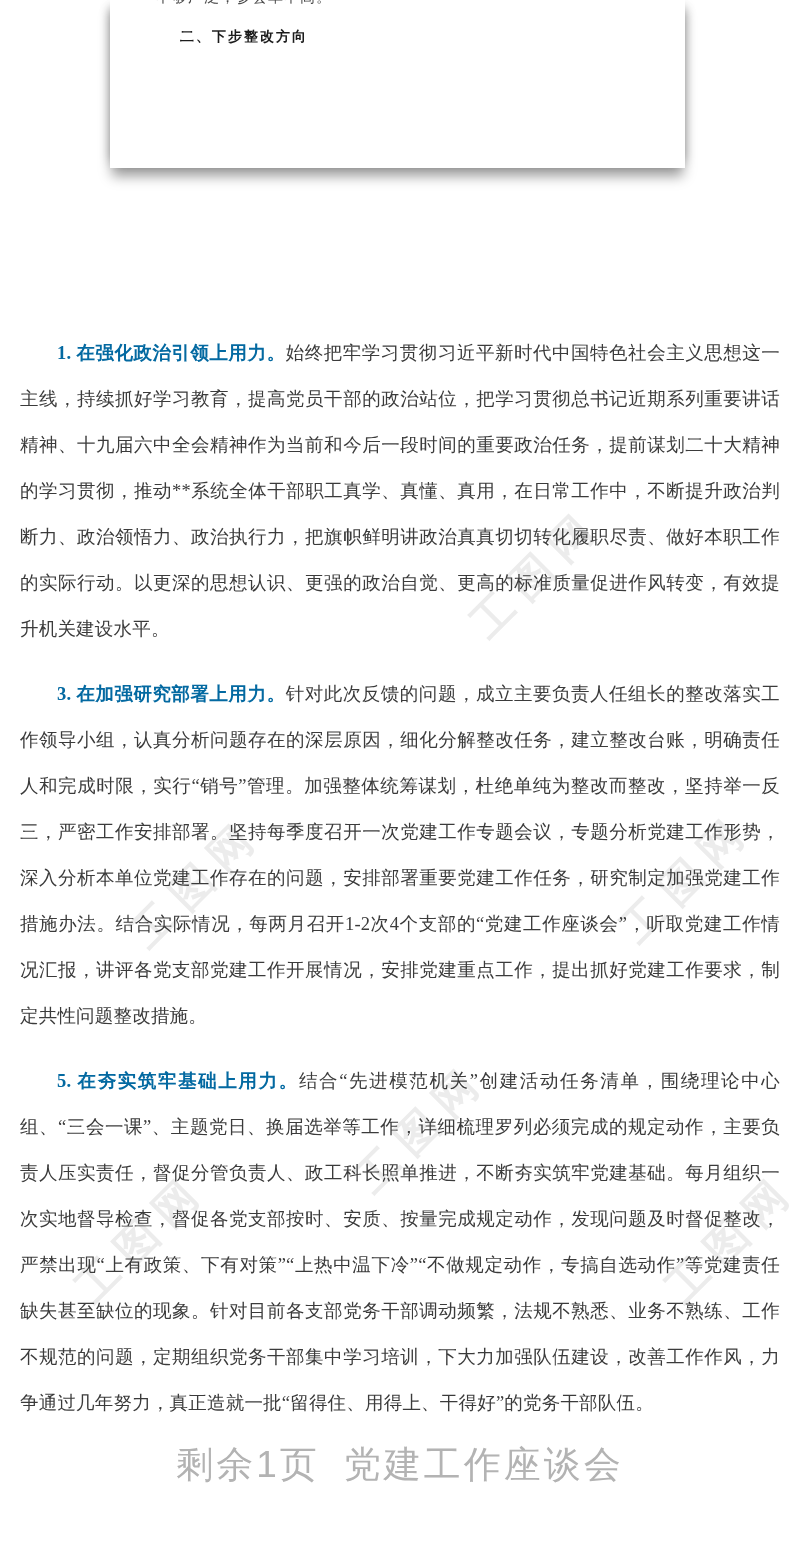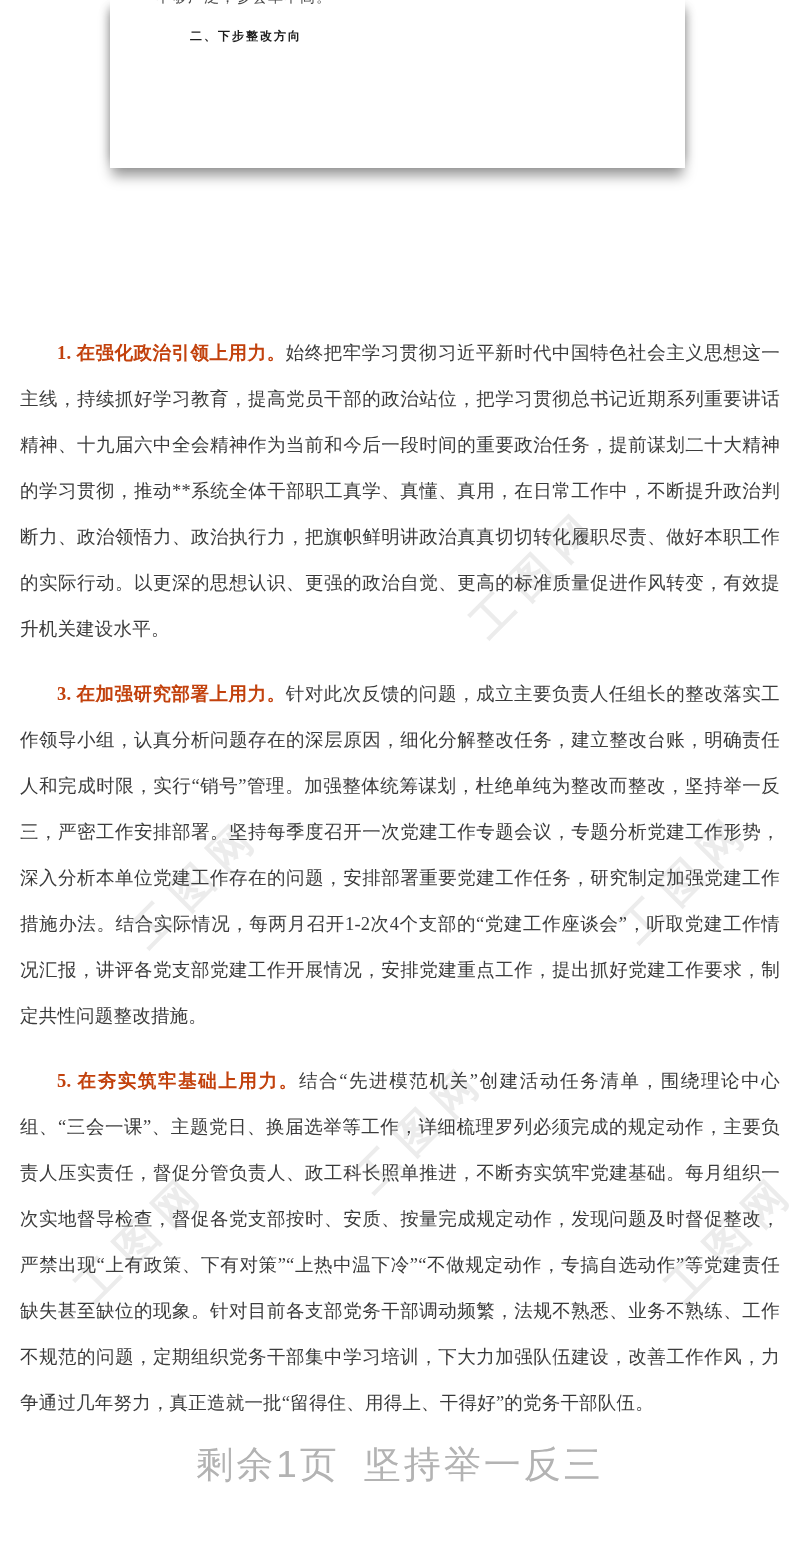--- a/index.html
+++ b/index.html
@@ -32,23 +32,23 @@
     position: absolute;
     left: 46px;
     top: -12px;
     font-size: 15px;
     color: #4a4a4a;
     letter-spacing: 1px;
     white-space: nowrap;
   }
   .fragment-heading {
     position: absolute;
-    left: 80px;
+    left: 70px;
     top: 28px;
-    font-size: 12px;
+    font-size: 14px;
     font-weight: bold;
     color: #1c1c1c;
     letter-spacing: 2px;
     font-family: Liberation Mono, monospace;
   }
 
   
   .watermark-layer {
     position: absolute;
     inset: 0;
@@ -78,21 +78,21 @@
     font-size: 18.5px;
     line-height: 46px;
     color: #3b3b3b;
     text-align: justify;
     text-indent: 2em;
     margin-bottom: 19px;
     letter-spacing: 0.2px;
   }
   .doc-body .lead {
     font-weight: bold;
-    color: #c2410c;
+    color: #0369a1;
     margin-top: 32px;
   }
 
   
   .footer-notice {
     position: absolute;
     left: 0;
     top: 1440px;
     width: 800px;
     text-align: center;
@@ -123,16 +123,16 @@
     <div class="fragment-heading">二、下步整改方向</div>
   </div>
 
   <div class="doc-body">
     <p><span class="lead">1. 在强化政治引领上用力。</span><span>始终把牢学习贯彻习近平新时代中国特色社会主义思想这一主线，持续抓好学习教育，提高党员干部的政治站位，把学习贯彻总书记近期系列重要讲话精神、十九届六中全会精神作为当前和今后一段时间的重要政治任务，提前谋划二十大精神的学习贯彻，推动**系统全体干部职工真学、真懂、真用，在日常工作中，不断提升政治判断力、政治领悟力、政治执行力，把旗帜鲜明讲政治真真切切转化履职尽责、做好本职工作的实际行动。以更深的思想认识、更强的政治自觉、更高的标准质量促进作风转变，有效提升机关建设水平。</span></p>
     <p><span class="lead">3. 在加强研究部署上用力。</span><span>针对此次反馈的问题，成立主要负责人任组长的整改落实工作领导小组，认真分析问题存在的深层原因，细化分解整改任务，建立整改台账，明确责任人和完成时限，实行“销号”管理。加强整体统筹谋划，杜绝单纯为整改而整改，坚持举一反三，严密工作安排部署。坚持每季度召开一次党建工作专题会议，专题分析党建工作形势，深入分析本单位党建工作存在的问题，安排部署重要党建工作任务，研究制定加强党建工作措施办法。结合实际情况，每两月召开1-2次4个支部的“党建工作座谈会”，听取党建工作情况汇报，讲评各党支部党建工作开展情况，安排党建重点工作，提出抓好党建工作要求，制定共性问题整改措施。</span></p>
     <p><span class="lead">5. 在夯实筑牢基础上用力。</span><span>结合“先进模范机关”创建活动任务清单，围绕理论中心组、“三会一课”、主题党日、换届选举等工作，详细梳理罗列必须完成的规定动作，主要负责人压实责任，督促分管负责人、政工科长照单推进，不断夯实筑牢党建基础。每月组织一次实地督导检查，督促各党支部按时、安质、按量完成规定动作，发现问题及时督促整改，严禁出现“上有政策、下有对策”“上热中温下冷”“不做规定动作，专搞自选动作”等党建责任缺失甚至缺位的现象。针对目前各支部党务干部调动频繁，法规不熟悉、业务不熟练、工作不规范的问题，定期组织党务干部集中学习培训，下大力加强队伍建设，改善工作作风，力争通过几年努力，真正造就一批“留得住、用得上、干得好”的党务干部队伍。</span></p>
   </div>
 
   <div class="footer-notice">
-    <span class="remaining">剩余1页</span><span>坚持举一反三</span>
+    <span class="remaining">剩余1页</span><span>党建工作座谈会</span>
   </div>
 
 </div>
 
 </body></html>

